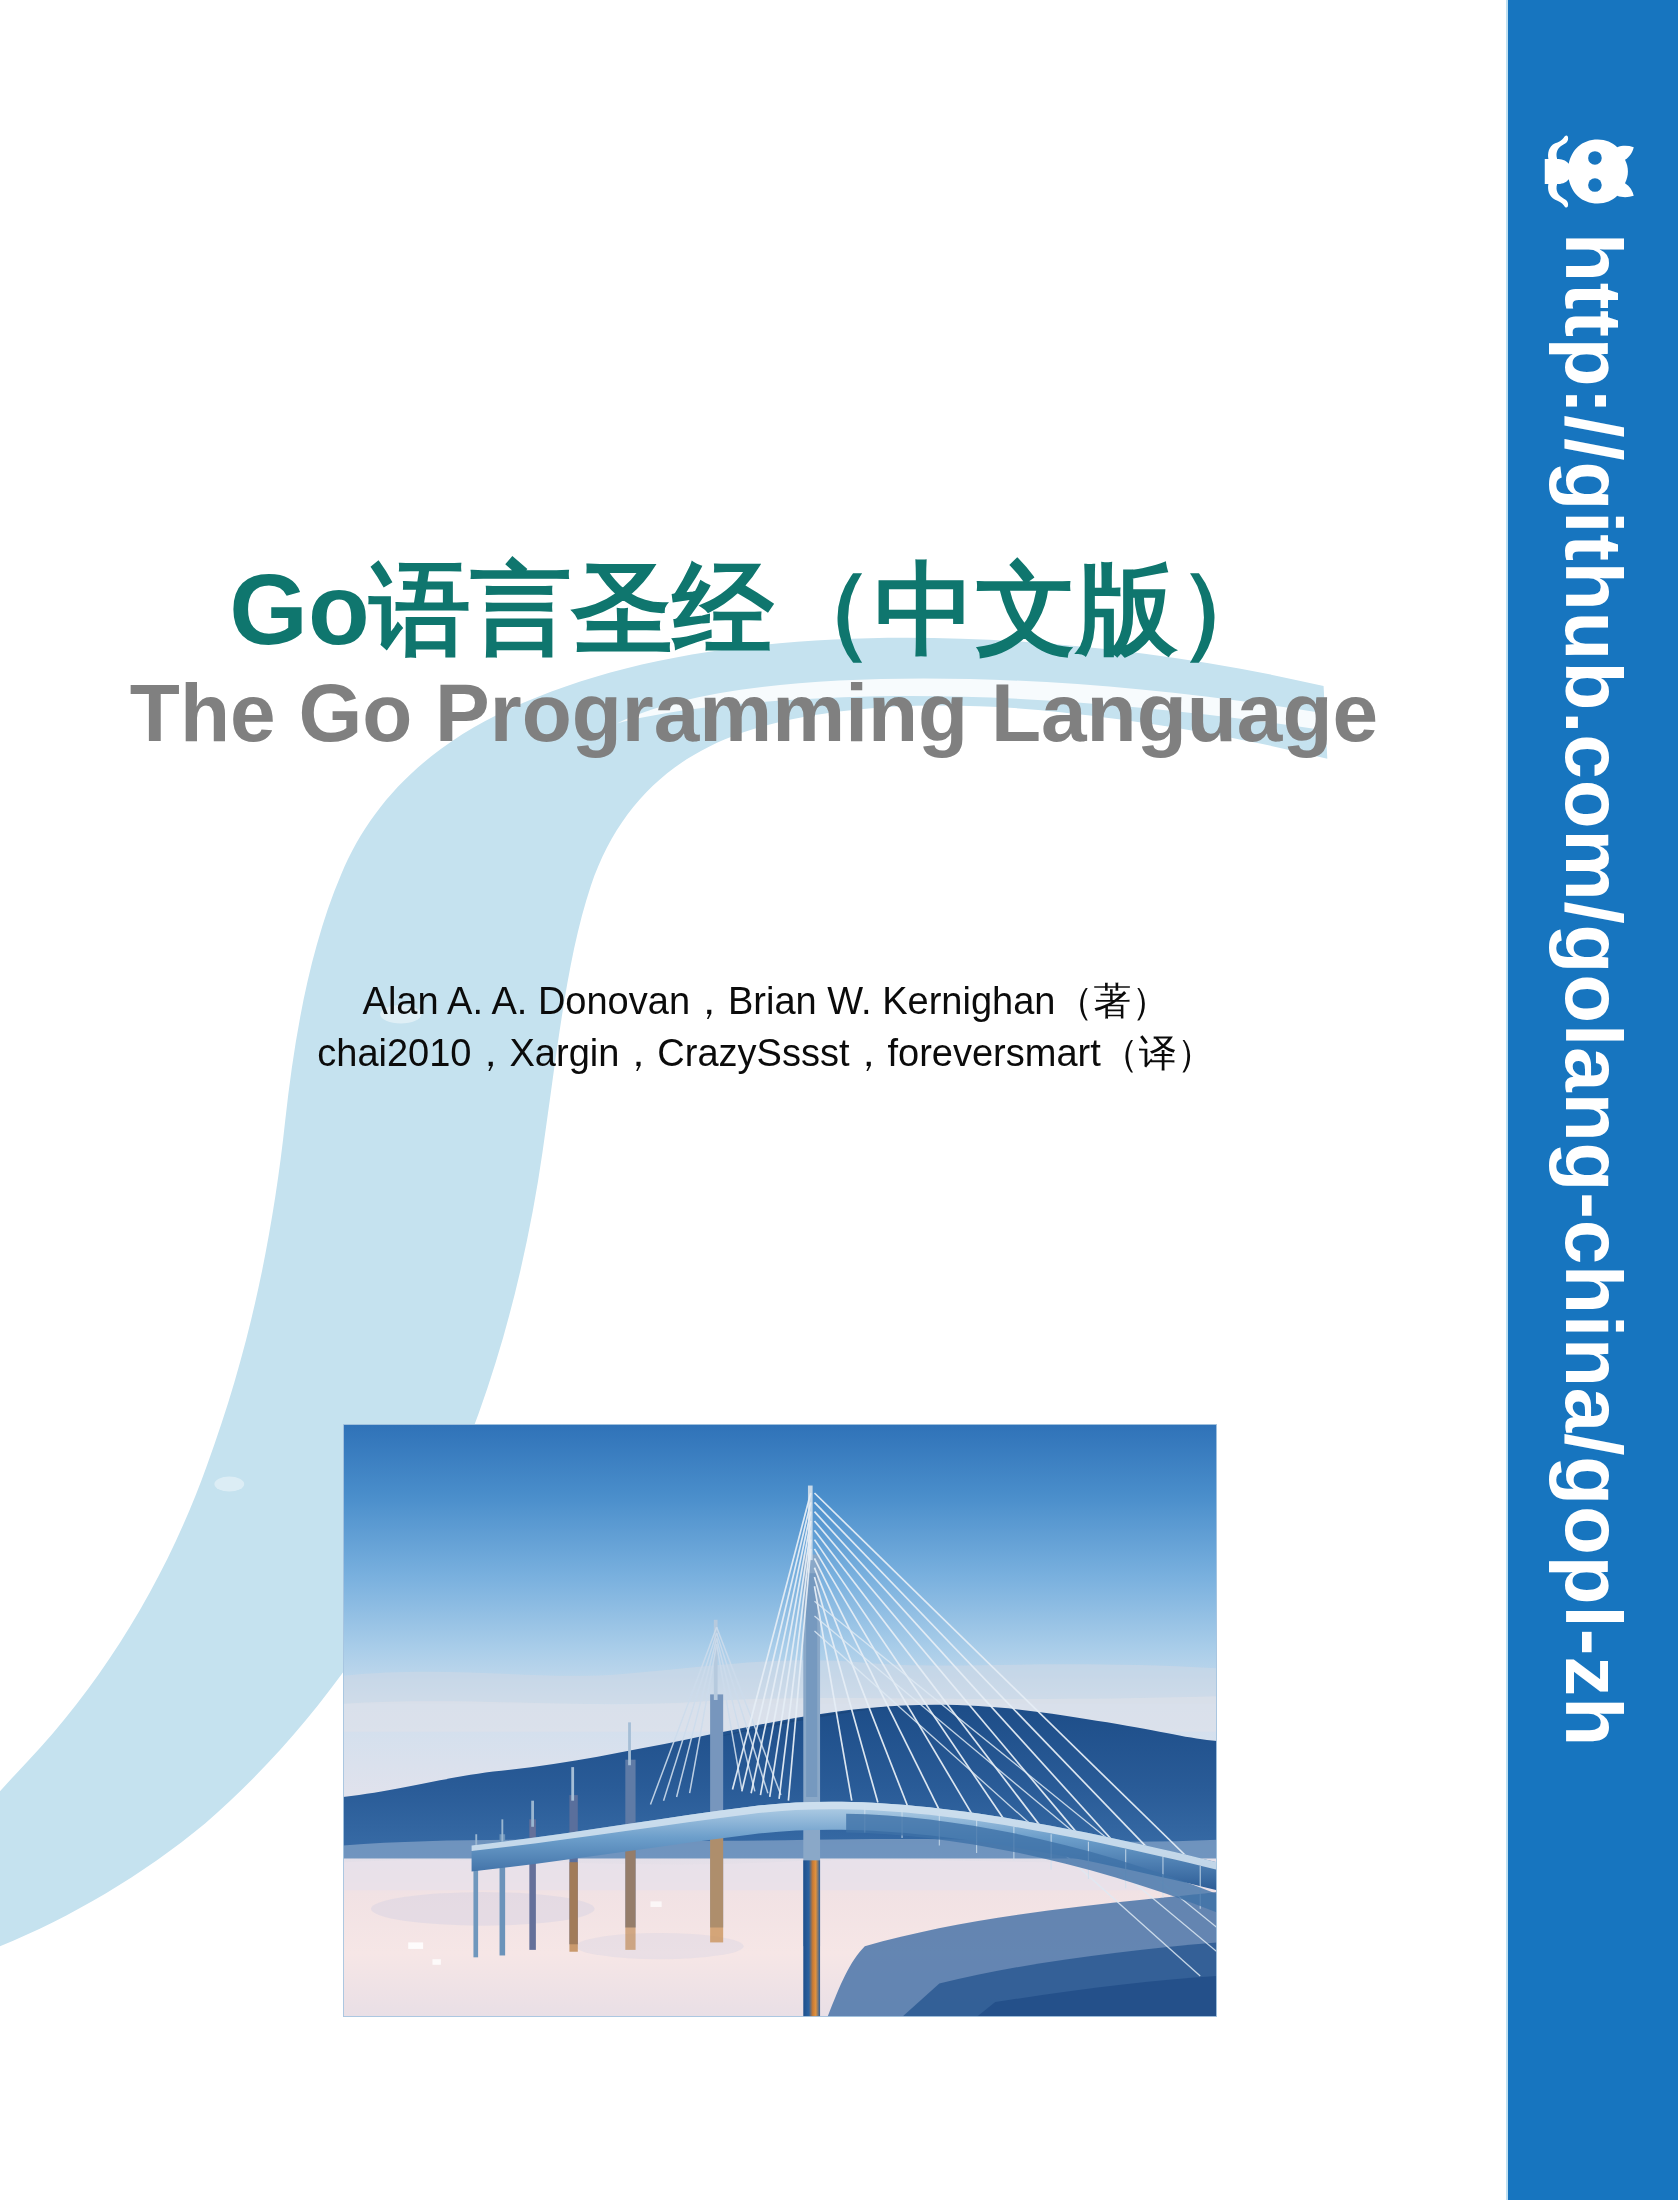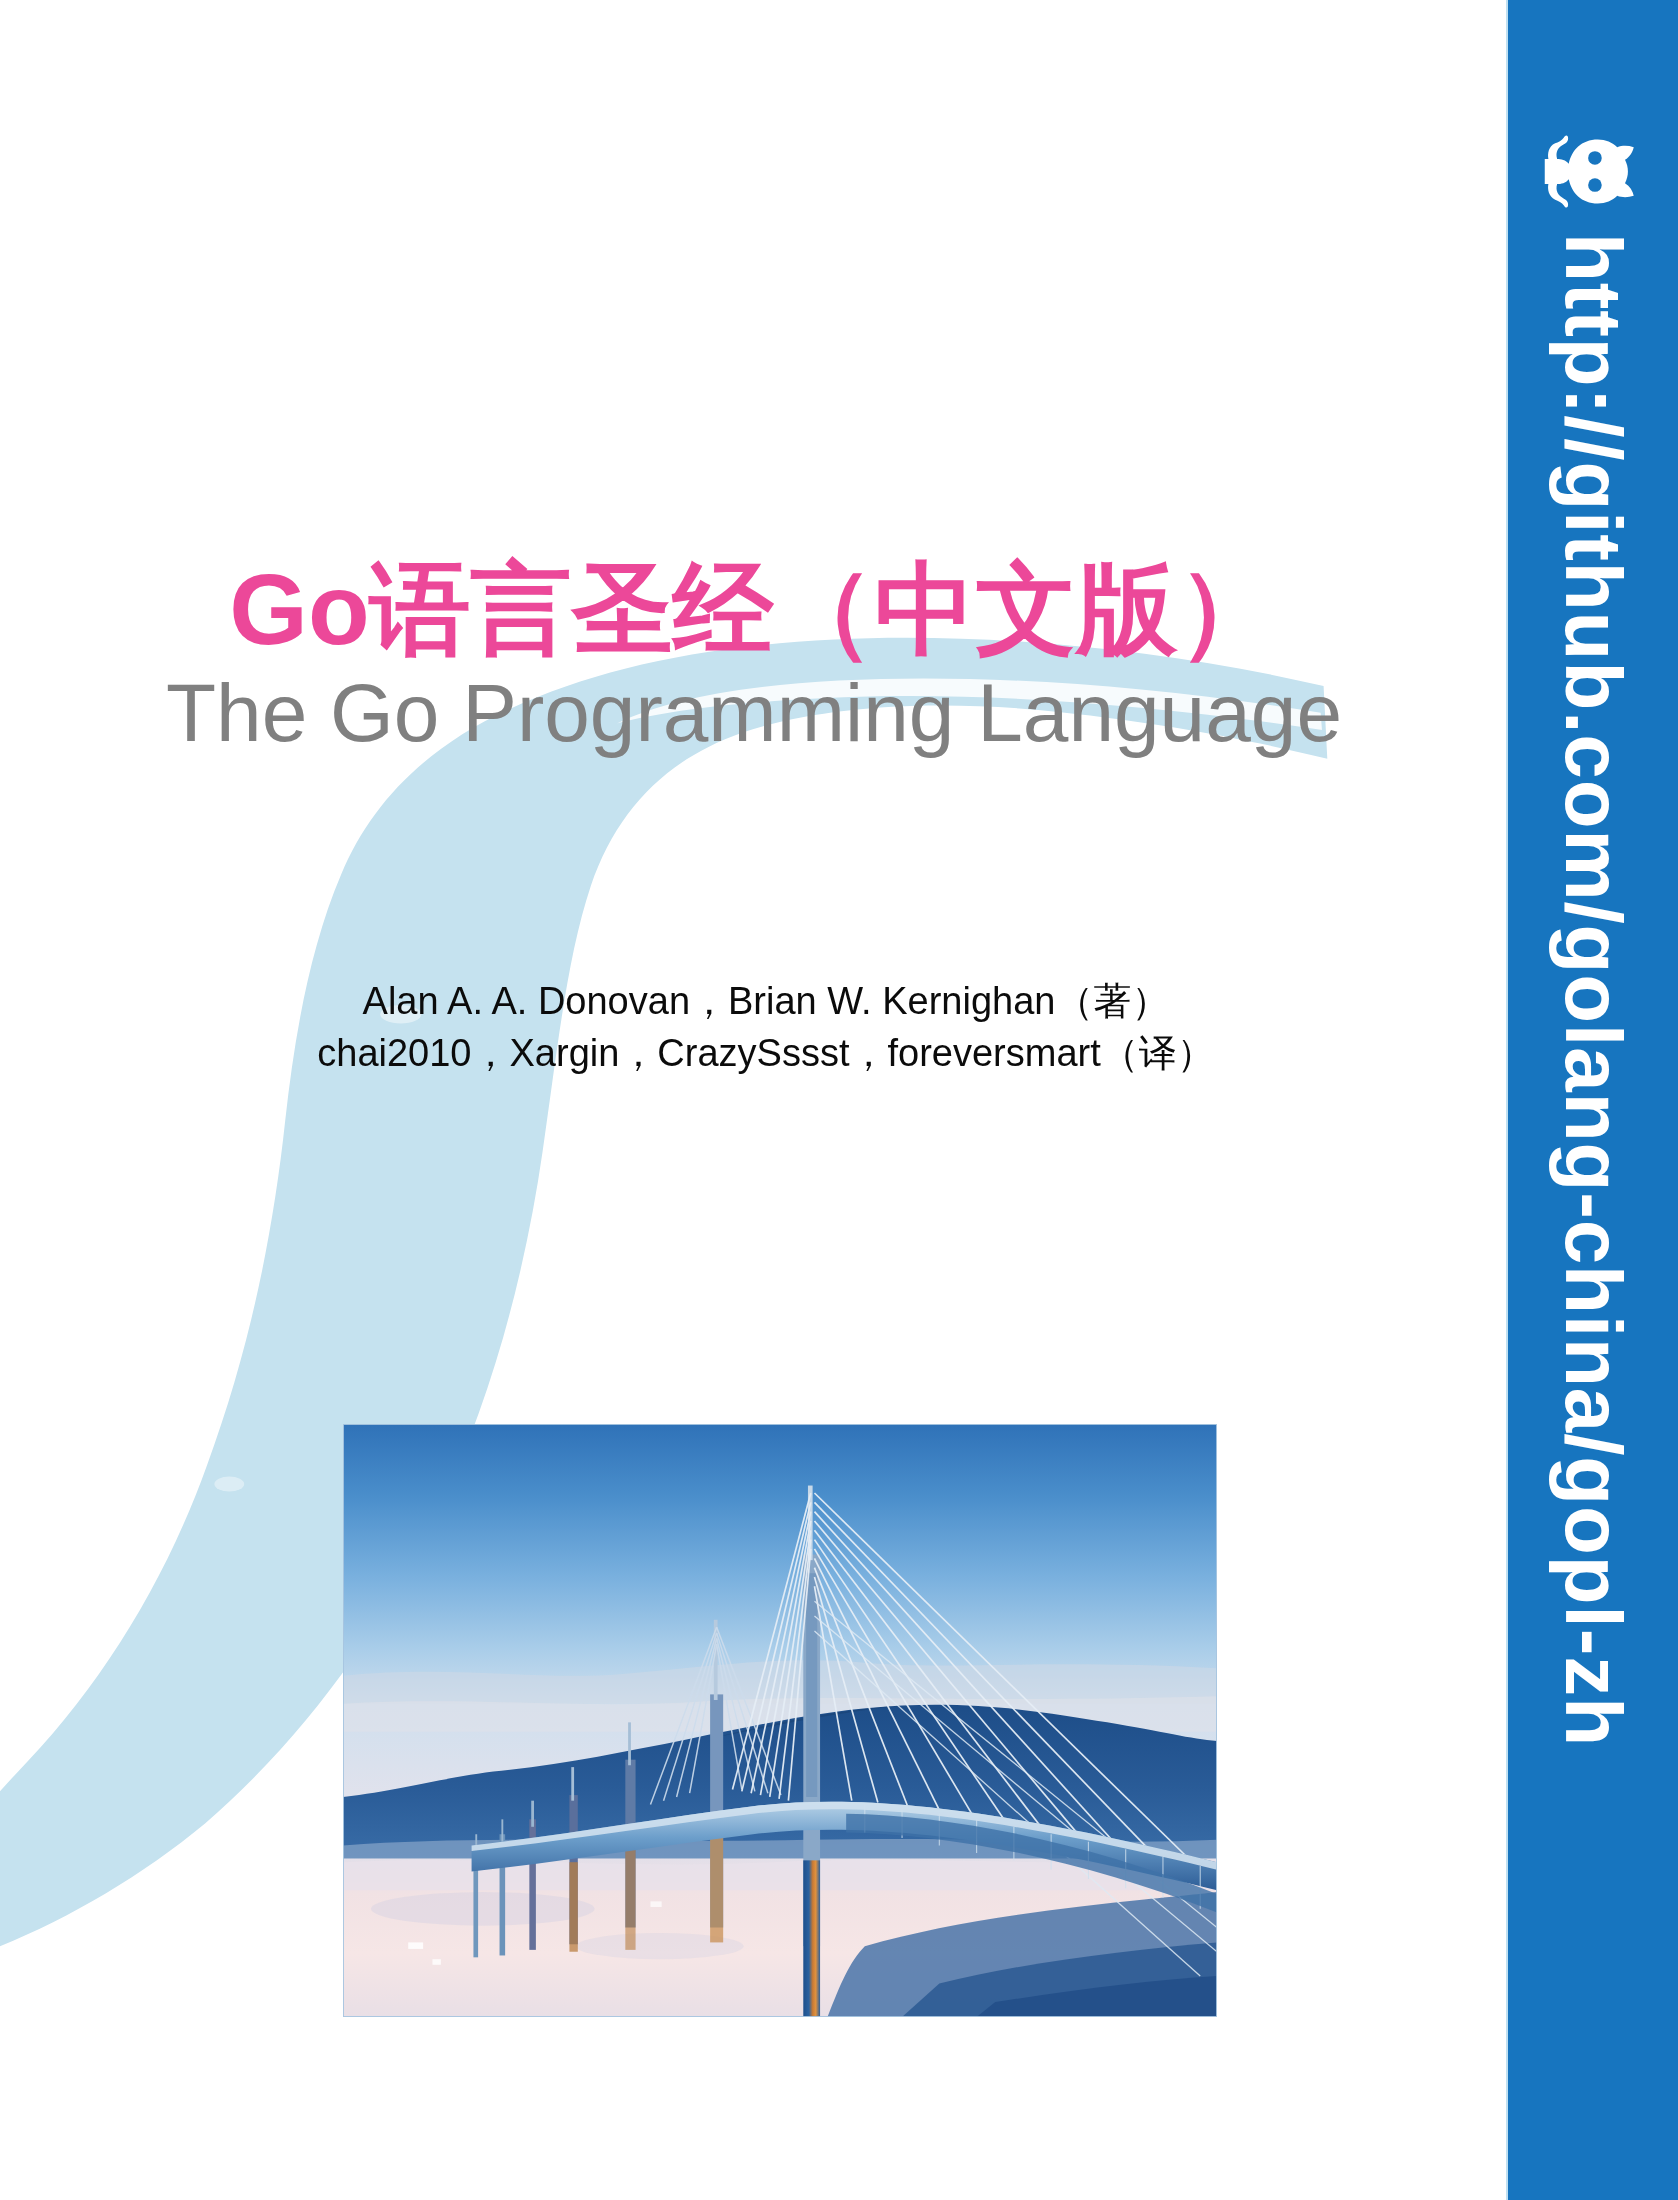--- a/index.html
+++ b/index.html
@@ -33,29 +33,29 @@
   #title-block {
     position: absolute;
     left: 0;
     top: 556px;
     width: 1508px;
     text-align: center;
   }
   #main-title {
     font-size: 101px;
     font-weight: bold;
-    color: #ec4899;
+    color: #0f766e;
     letter-spacing: 0px;
     line-height: 1.05;
     white-space: nowrap;
   }
   #sub-title {
     margin-top: 5.6px;
     font-size: 82px;
-    font-weight: normal;
+    font-weight: bold;
     color: #808080;
     line-height: 1.1;
     white-space: nowrap;
   }
 
   
   #authors-block {
     position: absolute;
     left: 0;
     top: 975px;

